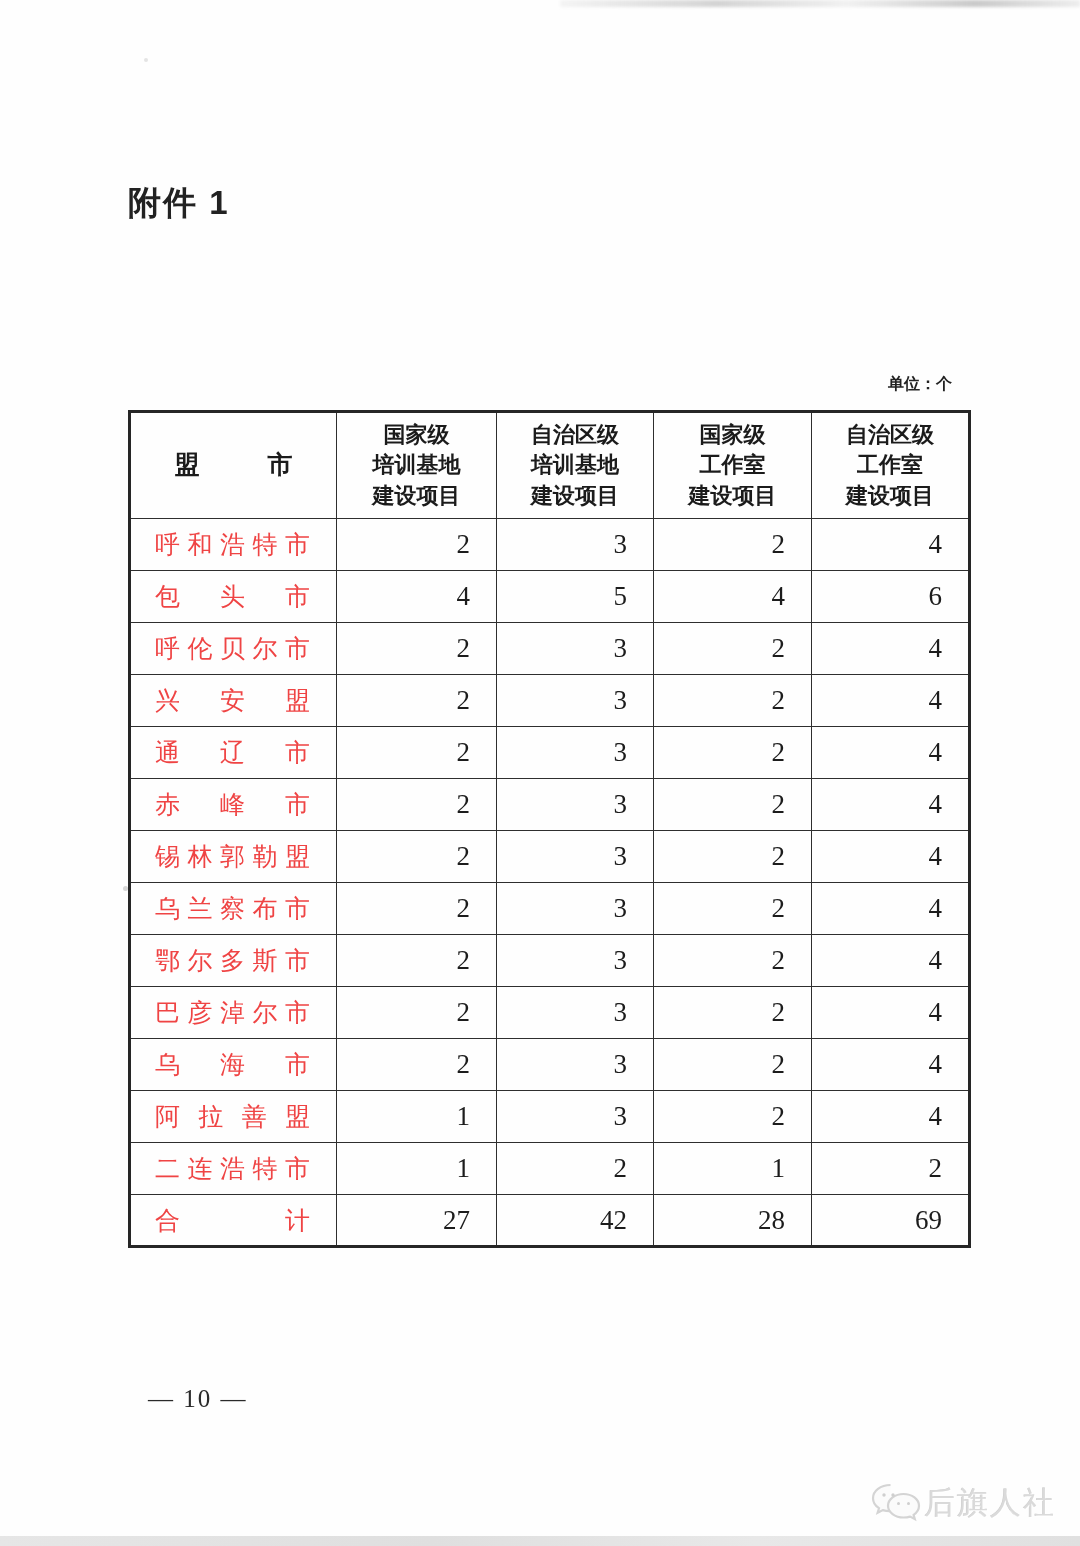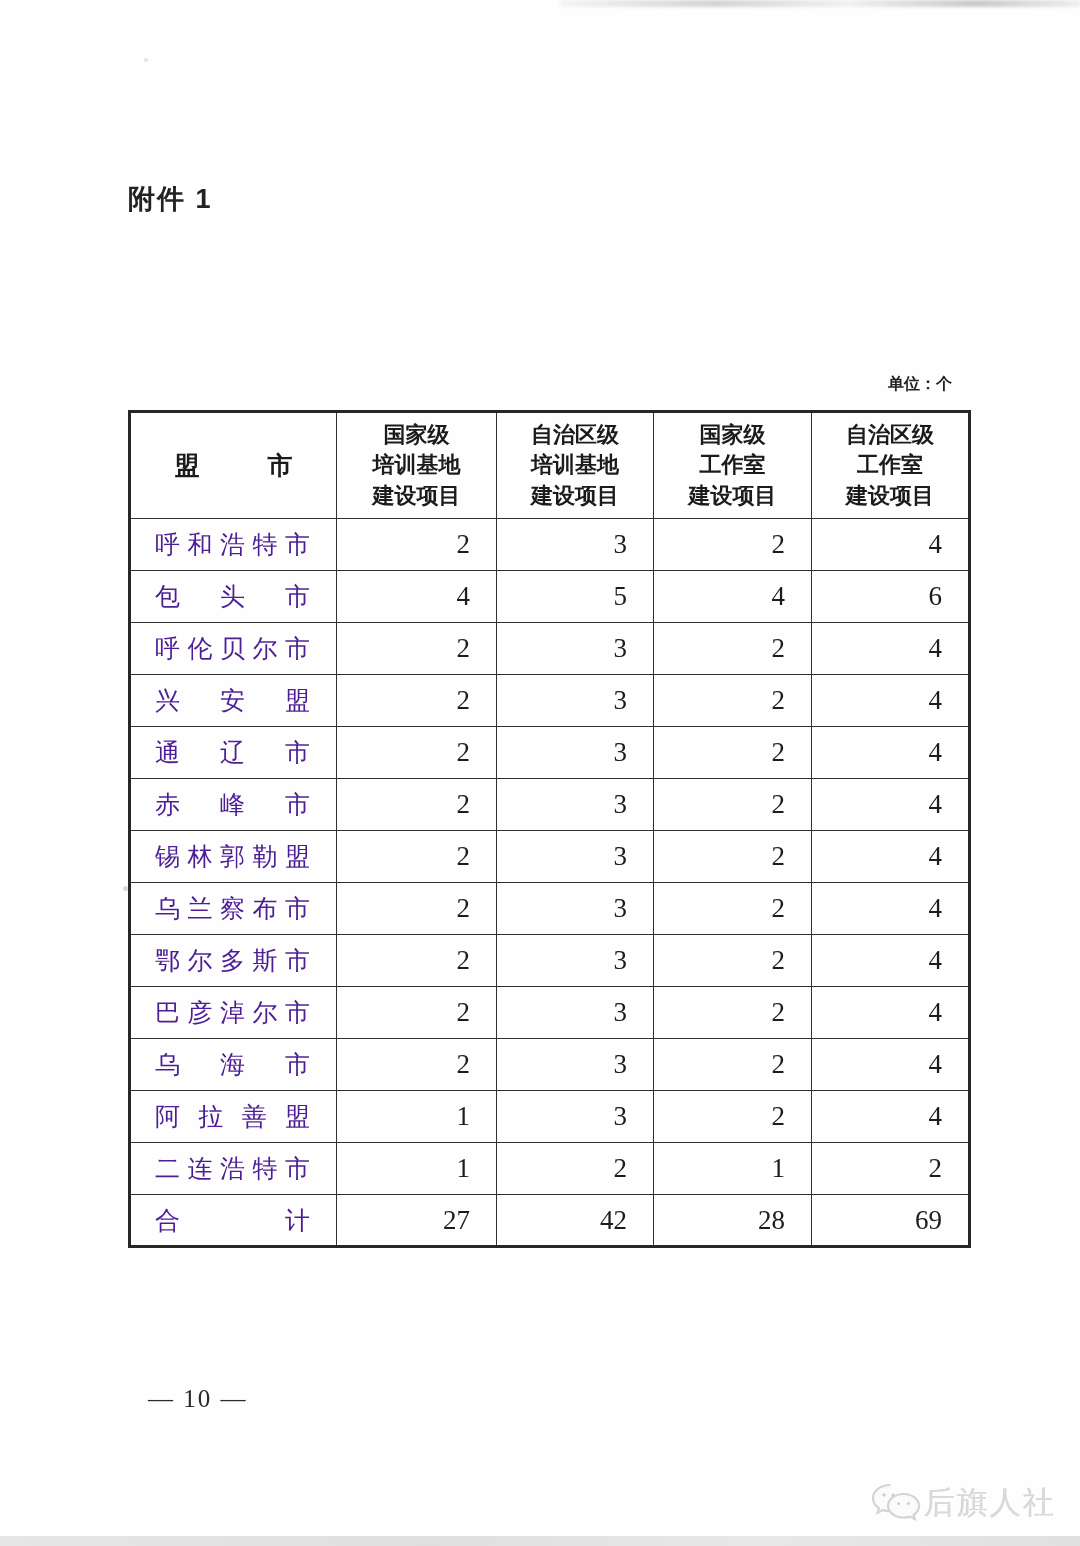--- a/index.html
+++ b/index.html
@@ -29,21 +29,21 @@
     opacity: .55;
   }
   .speck-a { left: 123px; top: 886px; }
   .speck-b { left: 144px; top: 58px; width: 4px; height: 4px; opacity: .35; }
 
   .attachment-label {
     position: absolute;
     top: 181px; left: 128px;
     font-family: "Liberation Sans", "DejaVu Sans", sans-serif;
     font-weight: 700;
-    font-size: 27px;
+    font-size: 33px;
     letter-spacing: 2px;
     color: #222;
   }
   .doc-title {
     position: absolute;
     top: 272px; left: 0;
     width: 100%;
     text-align: center;
     font-weight: 700;
     font-size: 37px;
@@ -72,34 +72,34 @@
   table.quota col.c2 { width: 157px; }
   table.quota col.c3 { width: 158px; }
   table.quota col.c4 { width: 158px; }
 
   table.quota th, table.quota td {
     border: 1.6px solid #2e2e2e;
   }
   table.quota { border: 3px solid #262626; }
   table.quota thead th {
     height: 107px;
-    font-family: Liberation Sans, sans-serif;
+    font-family: Liberation Serif, serif;
     font-weight: 700;
     font-size: 22px;
     line-height: 1.38;
     text-align: center;
     vertical-align: middle;
     color: #1b1b1b;
   }
   table.quota tbody td { height: 52px; vertical-align: middle; }
 
   .city-cell {
     padding-left: 24px;
     font-size: 25px;
-    color: #4c1d95;
+    color: #ef4444;
   }
   .jname {
     display: inline-block;
     width: 155px;
     text-align: justify;
     text-align-last: justify;
   }
   .jname-header {
     display: inline-block;
     width: 118px;

